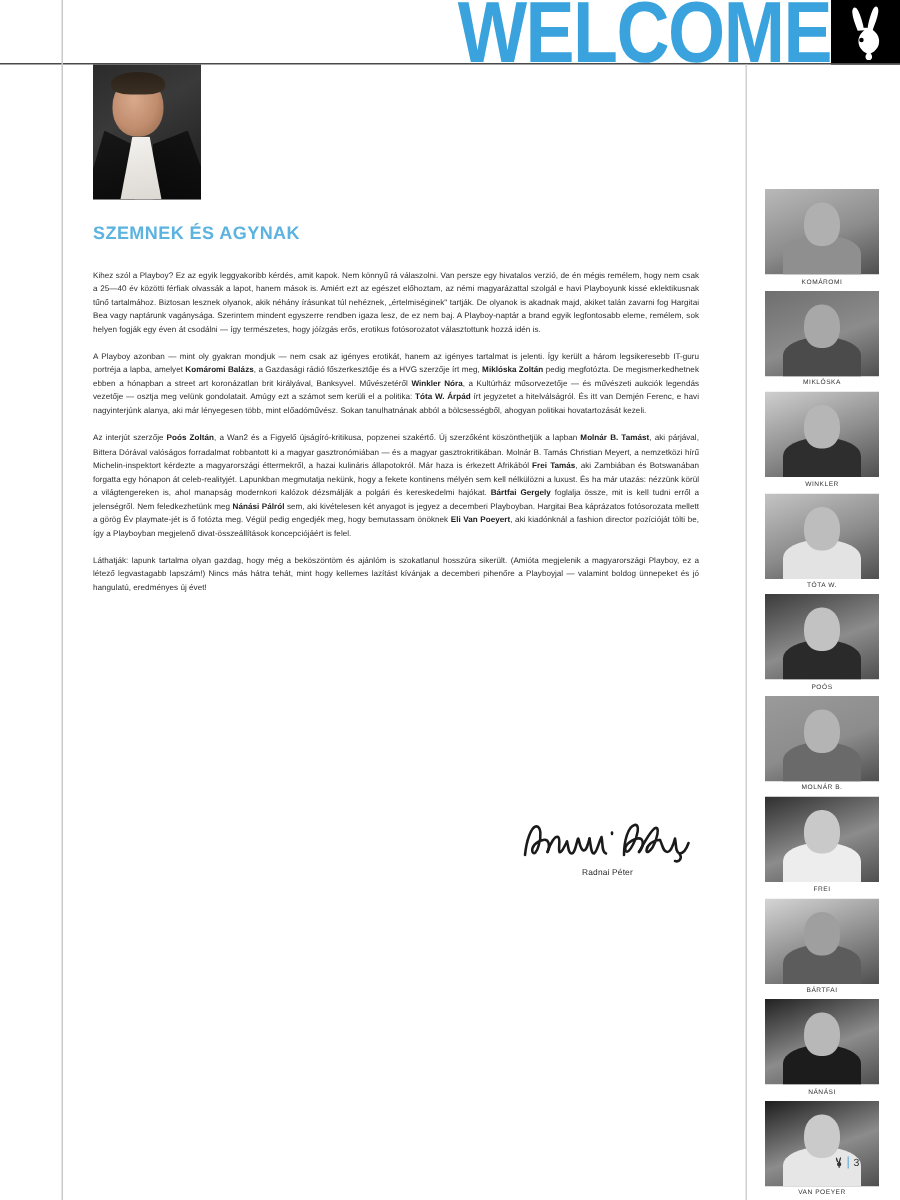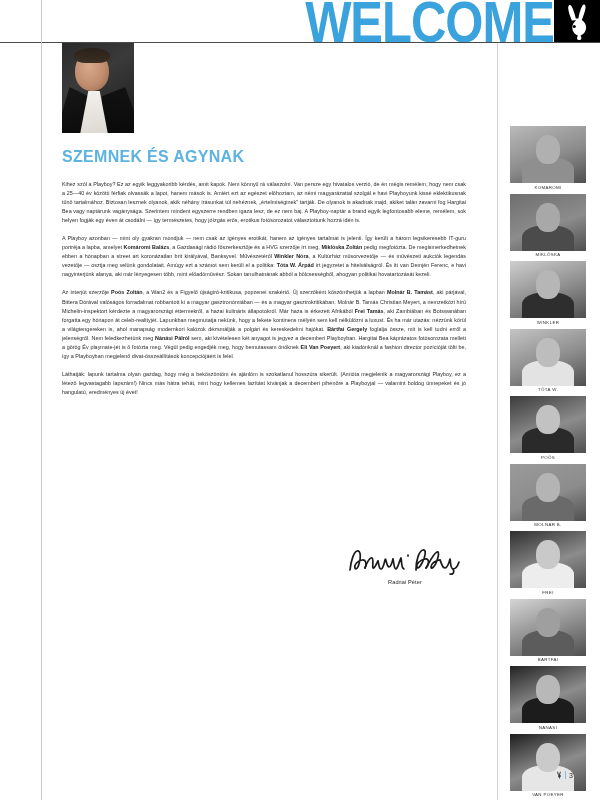--- a/index.html
+++ b/index.html
@@ -74,21 +74,21 @@
   }
   .ep-jacketR {
     position:absolute; left:40px; top:44px; width:40px; height:46px;
     background:linear-gradient(200deg,#141414,#090909);
     clip-path:polygon(0% 20%, 58% 0%, 100% 100%, 0% 100%);
   }
 
   
   .headline {
     position:absolute; left:62px; top:148px;
-    font-size:16px; font-weight:bold; letter-spacing:0.3px;
+    font-size:12px; font-weight:bold; letter-spacing:0.3px;
     color:#5cb3e0; white-space:nowrap;
   }
 
   
   .body-col {
     position:absolute; left:62px; top:180px; width:404px;
   }
   .body-col p {
     font-size:5.4px; line-height:9.05px;
     color:#2b2b2b; text-align:justify;

